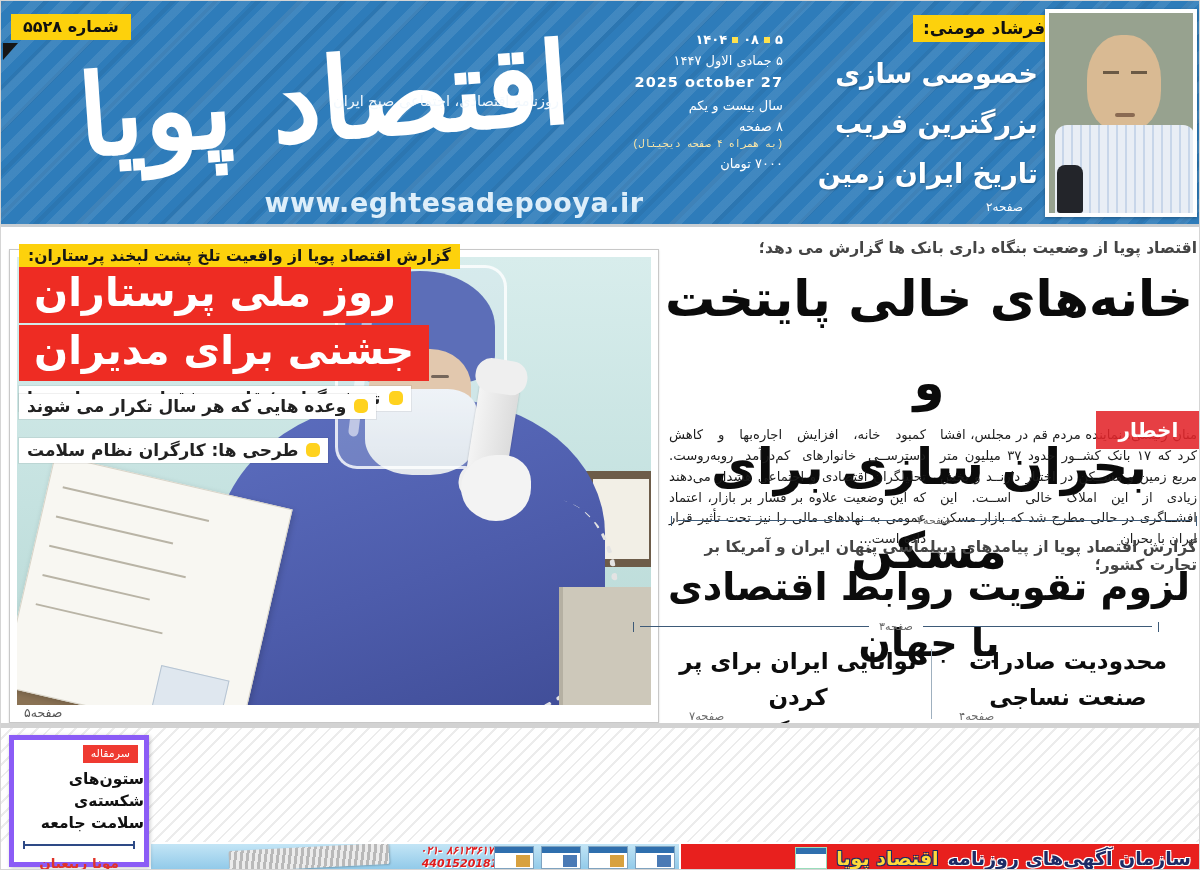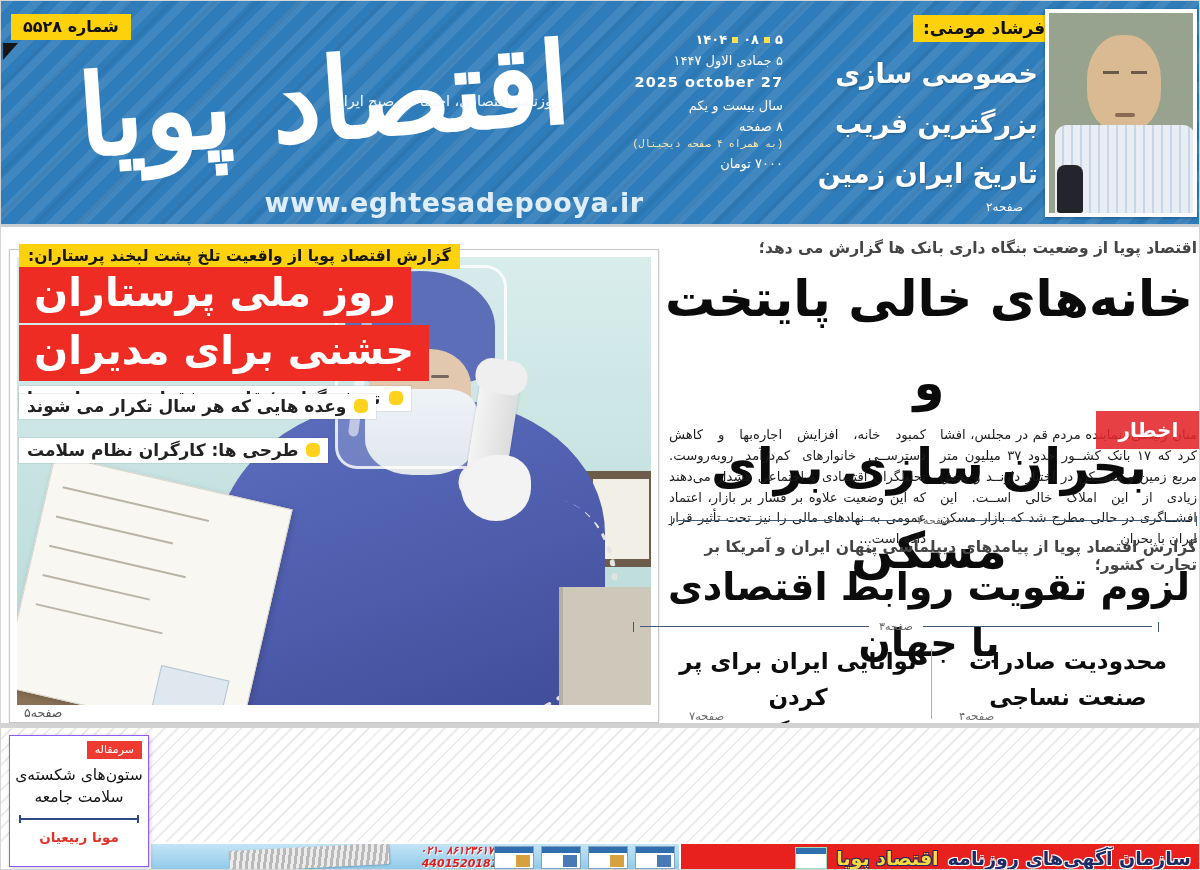--- a/index.html
+++ b/index.html
@@ -138,24 +138,24 @@
   .r3-cell.rgt { left:938px; } .r3-cell.lft { left:668px; }
   .r3-page { position:absolute; top:708px; font-size:11.5px; color:#6c6c6c; direction:rtl; }
   .r3-page.rgt { left:958px; } .r3-page.lft { left:688px; }
   .vsep3 { position:absolute; left:930px; top:648px; height:70px; border-left:1.5px solid #9fb0bf; }
   .gray-band { position:absolute; left:0; top:722px; width:1200px; height:5px; background:#d2d2d2; }
 
   
   .notes-row { position:absolute; left:0; top:727px; width:1200px; height:114px;
     background:repeating-linear-gradient(135deg,#ffffff 0 7px,#ececec 7px 9px); }
   .ed-card { position:absolute; left:8px; top:734px; width:140px; height:132px; background:#fff;
-    border:1px solid #8b5cf6; box-shadow:1px 1px 4px rgba(0,0,0,.22); z-index:8; }
+    border:5px solid #8b5cf6; box-shadow:1px 1px 4px rgba(0,0,0,.22); z-index:8; }
   .ed-tag { position:absolute; right:6px; top:5px; background:#ef3a31; color:#fff;
     font-size:11px; padding:2px 8px 3px; direction:rtl; }
-  .ed-title { margin-top:28px; text-align:center; direction:rtl; font-weight:400;
+  .ed-title { margin-top:28px; text-align:right; direction:rtl; font-weight:700;
     font-size:15.5px; line-height:22px; color:#111; }
   .ed-rule { display:flex; align-items:center; margin:7px 9px 6px; }
   .ed-rule .line { flex:1; border-top:2px solid #2e4a86; }
   .ed-rule .tick { width:0; height:8px; border-left:2px solid #2e4a86; }
   .ed-by { color:#e03329; font-weight:700; font-size:13.5px; text-align:center; direction:rtl; }
 
   
   .ad-banner { position:absolute; left:150px; top:843px; width:528px; height:27px;
     background:linear-gradient(180deg,#c3e5f6,#8ec8e8); overflow:hidden; }
   .paper-stack { position:absolute; left:78px; top:3px; width:160px; height:21px;

